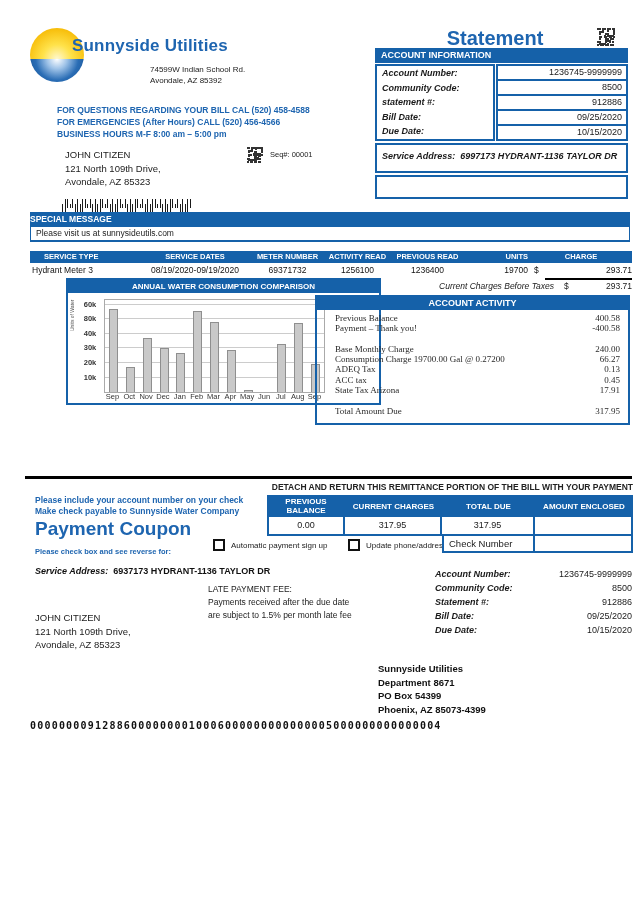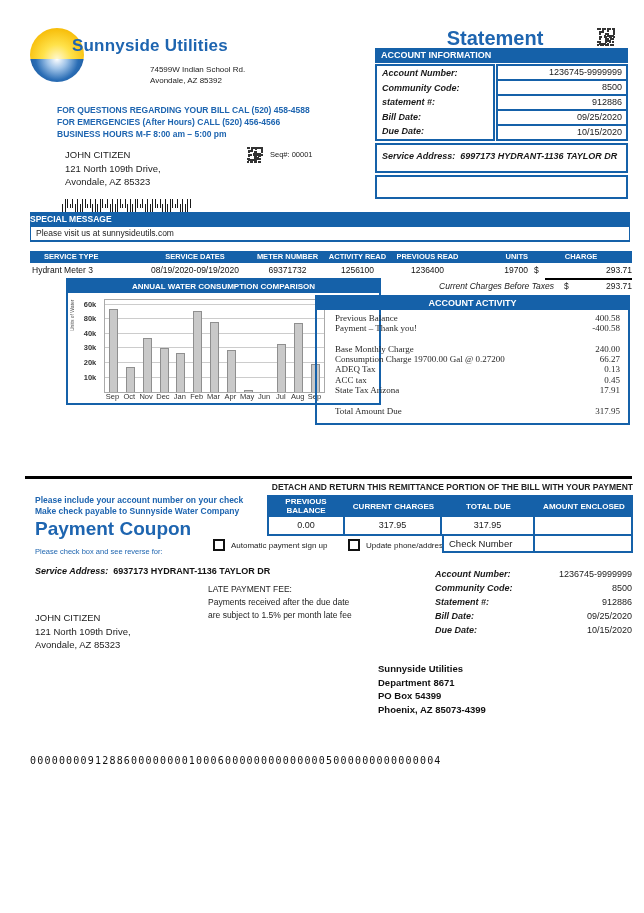--- a/index.html
+++ b/index.html
@@ -89,21 +89,21 @@
   .act-body{padding:3px 8px 0 18px;font-family:"Liberation Serif",serif;font-size:9px;color:#2a2a2a;}
   .act-row{display:flex;justify-content:space-between;min-height:10.3px;line-height:10.3px;}
 
   
   .keep{left:0;top:461px;width:632px;text-align:right;font-size:8.5px;font-weight:bold;color:#222;}
   .thickline{left:25px;top:476px;width:607px;height:3px;background:#000;}
   .detach{left:0;top:482px;width:633px;text-align:right;font-size:8.5px;font-weight:bold;color:#222;}
 
   .cp-note{left:35px;top:495px;font-size:8.5px;font-weight:bold;color:var(--tblue);line-height:11px;}
   .cp-title{left:35px;top:518px;font-size:19px;font-weight:bold;color:var(--tblue);}
-  .cp-checknote{left:35px;top:547px;font-size:7.5px;font-weight:normal;color:var(--tblue);}
+  .cp-checknote{left:35px;top:547px;font-size:7.5px;font-weight:bold;color:var(--tblue);}
   .checkbox{width:12px;height:12px;border:2px solid #111;box-sizing:border-box;background:#fff;}
   .cb1{left:213px;top:539px;} .cb2{left:348px;top:539px;}
   .cb-label{font-size:8px;color:#222;}
   .cbl1{left:231px;top:541px;} .cbl2{left:366px;top:541px;}
 
   
   .cpt{left:267px;top:495px;width:366px;}
   .cpt-head{display:grid;grid-template-columns:78px 97px 93px 98px;background:var(--blue);color:#fff;
             font-size:8px;font-weight:bold;text-align:center;min-height:22px;align-items:center;}
   .cp-h{padding:2px 4px;line-height:9px;}
@@ -120,21 +120,21 @@
   
   .cp-svcaddr{left:35px;top:566px;font-size:9px;font-weight:bold;color:#111;}
   .cp-svcaddr .lbl{font-style:italic;}
   .latefee{left:208px;top:583px;width:145px;font-size:8.5px;line-height:13px;color:#222;}
   .cust2{left:35px;top:611px;font-size:9.5px;line-height:13.5px;color:#222;}
   .ca-block{left:435px;top:567px;width:197px;}
   .ca-row{display:flex;justify-content:space-between;font-size:9px;line-height:14px;}
   .ca-label{font-weight:bold;font-style:italic;}
   .remit{left:378px;top:662px;font-size:9.5px;font-weight:bold;line-height:13.5px;color:#111;}
 
-  .ocr{left:30px;top:755px;font-family:"DejaVu Sans Mono",monospace;font-size:10px;letter-spacing:1.2px;color:#111;}
+  .ocr{left:30px;top:720px;font-family:"DejaVu Sans Mono",monospace;font-size:10px;letter-spacing:1.2px;color:#111;font-weight:bold;}
 </style>
 </head>
 <body>
 
 <div class="page">
 
   <div class="abs logo">
     <div class="sun"></div>
       <div class="sea"></div>
   </div>

